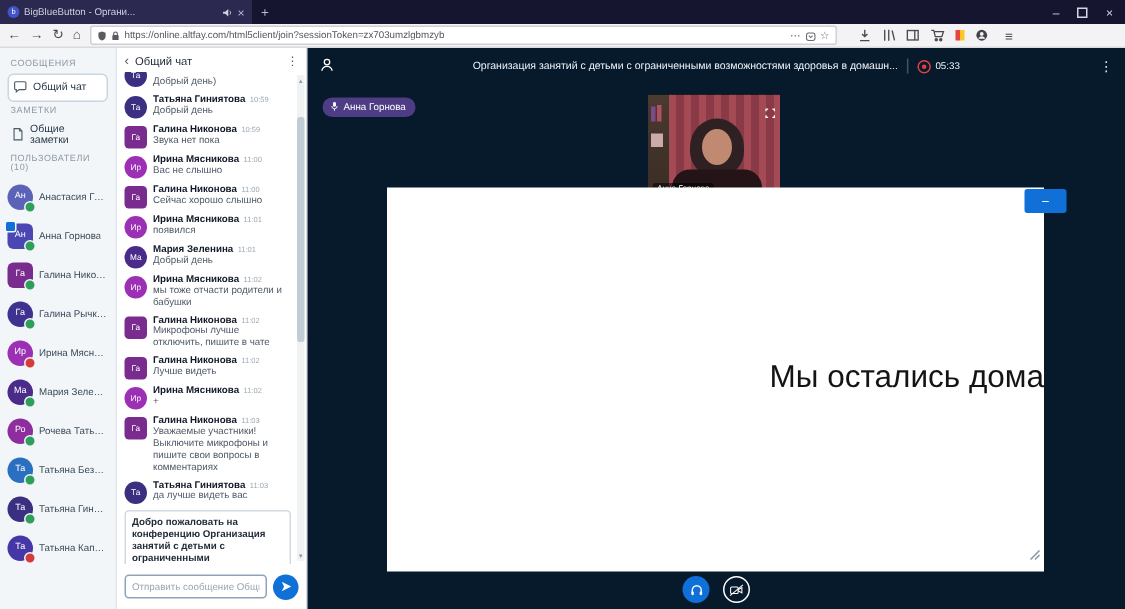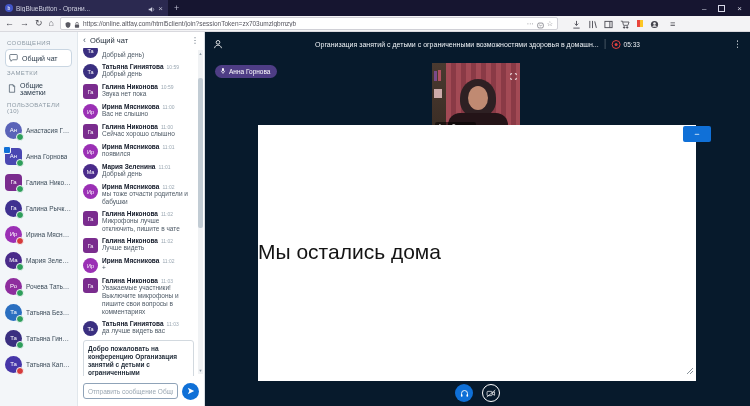--- a/index.html
+++ b/index.html
@@ -85,21 +85,21 @@
   .curtain{position:absolute;left:14px;right:0;top:0;bottom:0;background:repeating-linear-gradient(90deg,#a34a55 0 5px,#8a3a46 5px 10px);}
   .shelf{position:absolute;left:0;top:0;bottom:0;width:14px;background:linear-gradient(#4a3a30,#3a2c24);}
   .shelf i{position:absolute;display:block;}
   .hair{position:absolute;left:28px;top:16px;width:36px;height:38px;border-radius:50% 50% 42% 42%;background:#2e2023;}
   .face{position:absolute;left:36px;top:23px;width:20px;height:24px;border-radius:50%;background:#c08a72;}
   .torso{position:absolute;left:16px;bottom:0;width:60px;height:20px;border-radius:12px 12px 0 0;background:#241418;}
   .cam-label{position:absolute;left:3px;bottom:3px;background:rgba(0,0,0,.55);color:#fff;font-size:5.5px;padding:1px 3px;border-radius:2px;}
   .cam-fs{position:absolute;right:3px;top:3px;}
 
   .slide{position:absolute;left:53px;top:93px;width:438px;height:256px;background:#fff;}
-  .slide-text{position:absolute;left:0;right:0;top:115px;text-align:left;font-size:21px;color:#141414;}
+  .slide-text{position:absolute;left:0;right:0;top:115px;text-align:right;font-size:21px;color:#141414;}
   .min-btn{position:absolute;left:478px;top:94px;width:28px;height:16px;background:#1070d7;border-radius:2px;display:flex;align-items:center;justify-content:center;color:#fff;font-size:9px;line-height:1;}
   .resize{position:absolute;right:2px;bottom:2px;}
 
   .actions{position:absolute;left:0;right:0;bottom:4px;display:flex;justify-content:center;gap:9px;}
   .abtn{width:18px;height:18px;border-radius:50%;display:flex;align-items:center;justify-content:center;box-sizing:border-box;}
   .abtn.audio{background:#0f70d7;}
   .abtn.cam{border:1px solid #fff;background:transparent;}
 </style>
 </head>
 <body>

